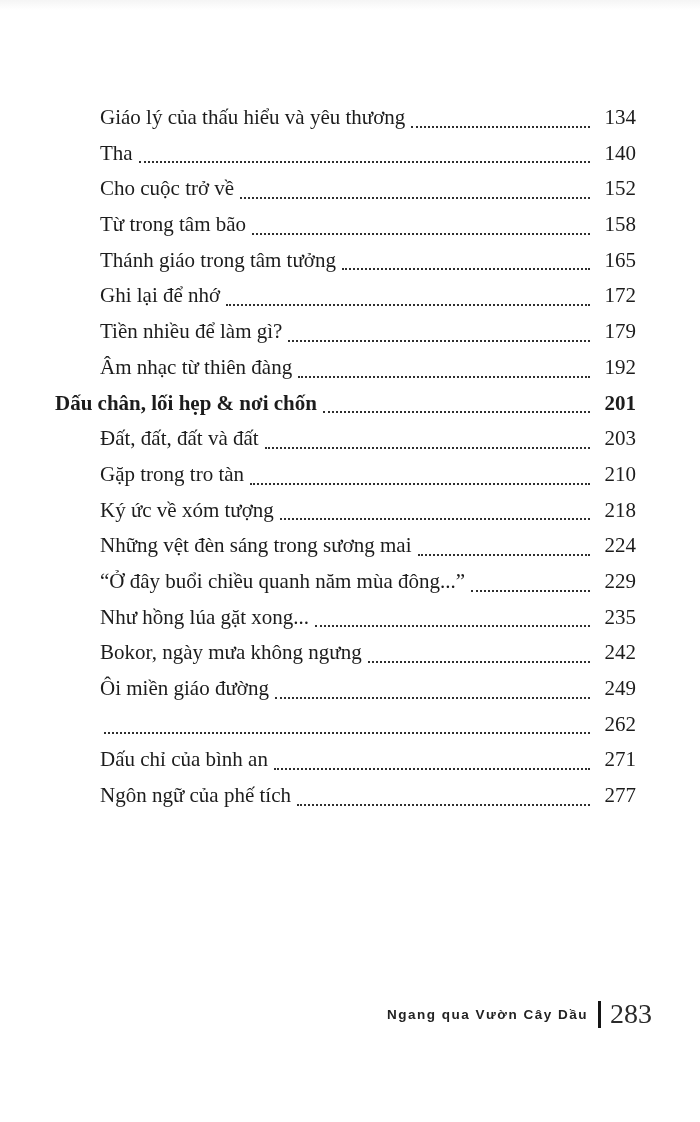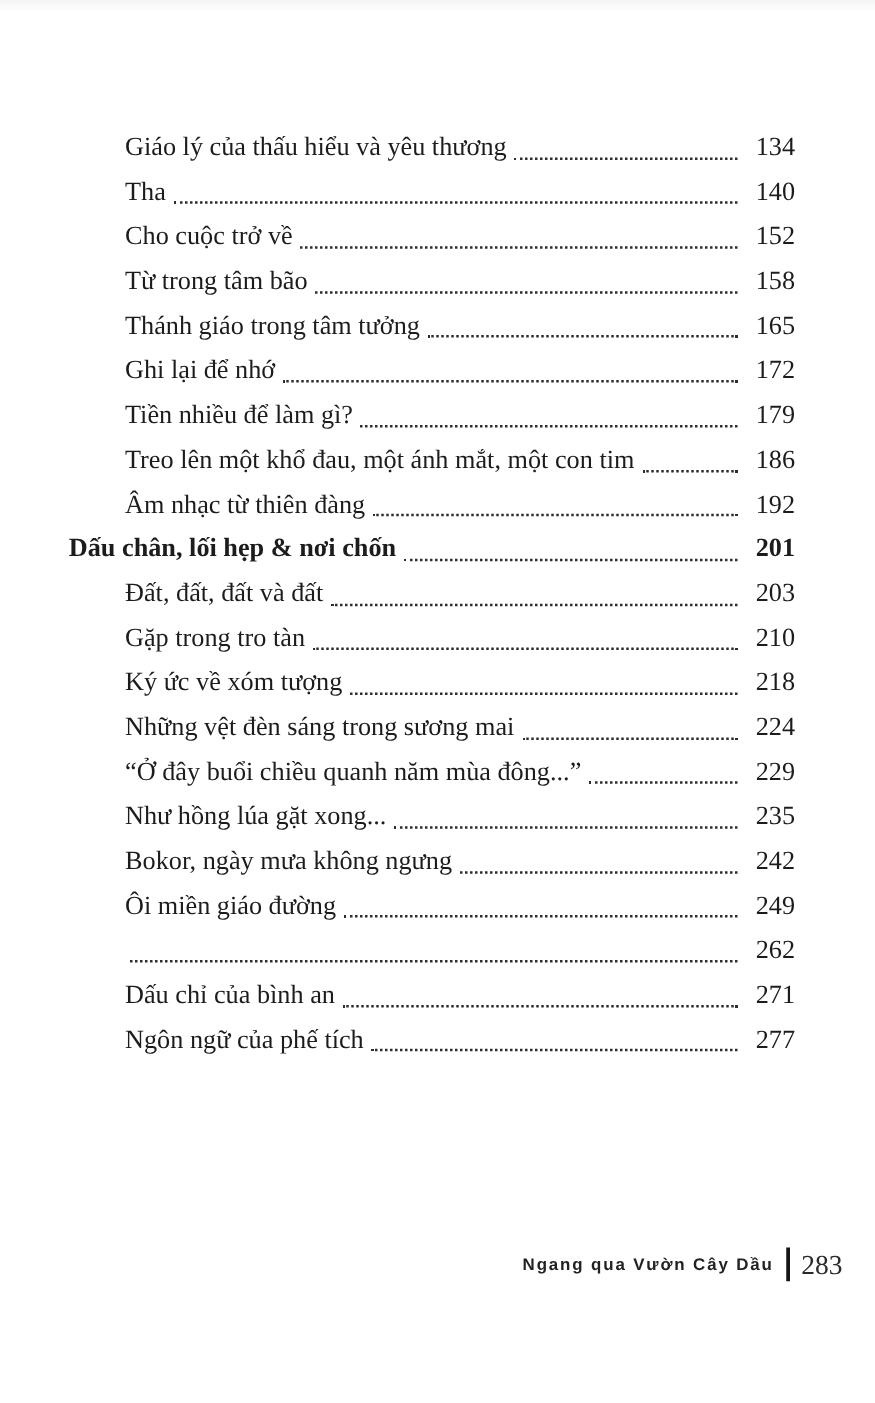--- a/index.html
+++ b/index.html
@@ -44,42 +44,42 @@
     margin: 0 4px 8px 4px;
   }
   .toc-page {
     white-space: nowrap;
     min-width: 42px;
     text-align: right;
   }
   .footer {
     position: absolute;
     top: 998px;
-    right: 26px;
+    right: 48px;
     display: flex;
     align-items: center;
   }
   .footer-title {
     font-family: "Liberation Sans", sans-serif;
     font-weight: bold;
     font-size: 13.5px;
     letter-spacing: 1.5px;
     color: #222;
     margin-right: 10px;
     white-space: nowrap;
   }
   .footer-divider {
     width: 3px;
     height: 27px;
     background: #151515;
     margin-right: 9px;
   }
   .footer-page {
     font-family: "Liberation Serif", serif;
-    font-size: 22px;
+    font-size: 28px;
     color: #2a2a2a;
   }
 </style>
 </head>
 <body>
 
 <div class="scan-edge-top"></div>
 
 <div class="toc">
   <div class="toc-row indent">
@@ -118,25 +118,20 @@
     <span class="toc-dots"></span>
     <span class="toc-page">172</span>
   </div>
 
   <div class="toc-row indent">
     <span class="toc-title">Tiền nhiều để làm gì?</span>
     <span class="toc-dots"></span>
     <span class="toc-page">179</span>
   </div>
 
-  <div class="toc-row indent">
-    <span class="toc-title">Treo lên một khổ đau, một ánh mắt, một con tim</span>
-    <span class="toc-dots"></span>
-    <span class="toc-page">186</span>
-  </div>
 
   <div class="toc-row indent">
     <span class="toc-title">Âm nhạc từ thiên đàng</span>
     <span class="toc-dots"></span>
     <span class="toc-page">192</span>
   </div>
 
   <div class="toc-row bold">
     <span class="toc-title">Dấu chân, lối hẹp &amp; nơi chốn</span>
     <span class="toc-dots"></span>

